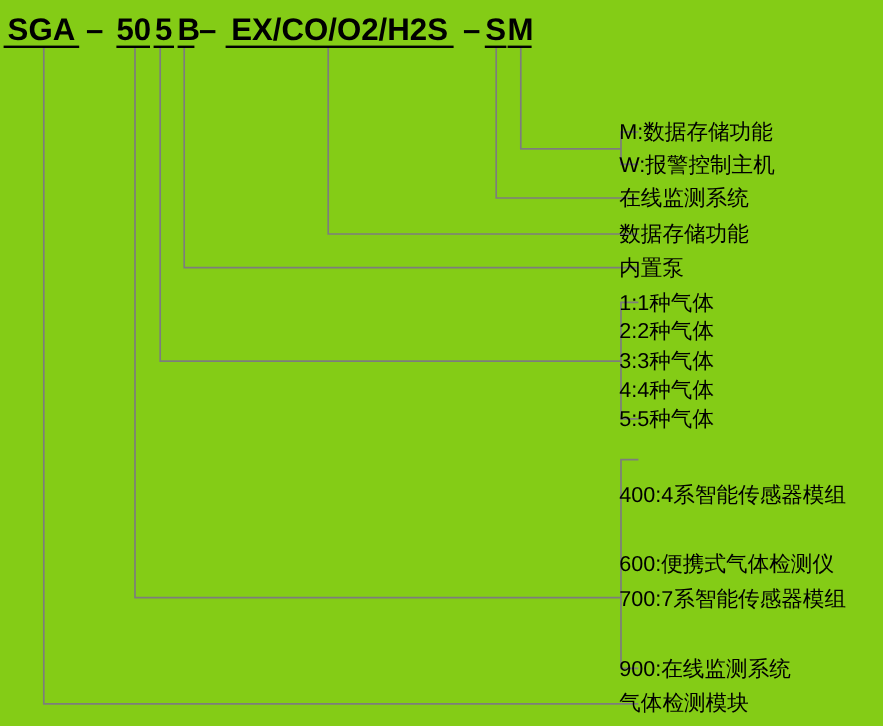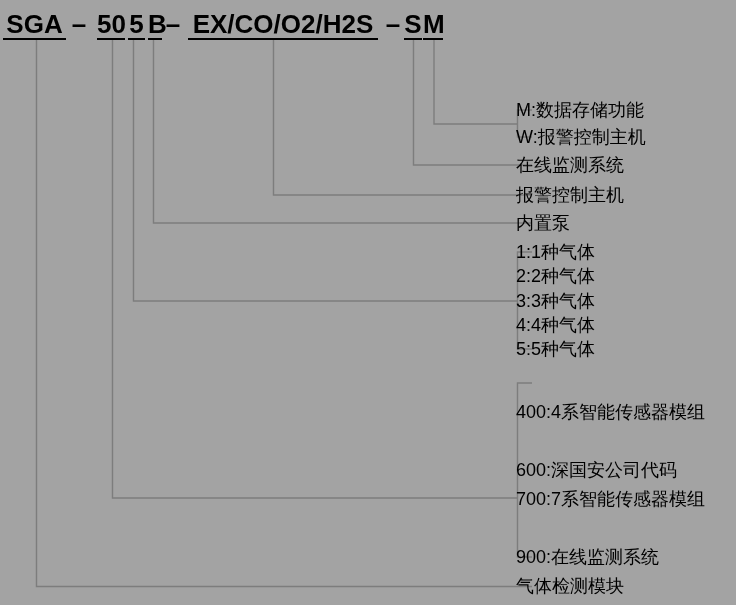--- a/index.html
+++ b/index.html
@@ -9,21 +9,21 @@
   }
   html, body {
     margin: 0;
     padding: 0;
     background: #ffffff;
   }
   .stage {
     position: relative;
     width: 736px;
     height: 605px;
-    background: #a3a3a3;
+    background: #84cc16;
     overflow: hidden;
     font-family: "Liberation Sans", sans-serif;
   }
   svg.lines {
     position: absolute;
     left: 0;
     top: 0;
     width: 736px;
     height: 605px;
   }
@@ -85,29 +85,29 @@
     <span class="seg" style="left:164px;width:18px">–</span>
     <span class="seg u" style="left:188px;width:190px">EX/CO/O2/H2S</span>
     <span class="seg" style="left:384px;width:18px">–</span>
     <span class="seg u" style="left:404px;width:18px">S</span>
     <span class="seg u" style="left:423px;width:20px">M</span>
   </div>
 
   <div class="lbl" style="top:110px">M:数据存储功能</div>
   <div class="lbl" style="top:137px">W:报警控制主机</div>
   <div class="lbl" style="top:165px">在线监测系统</div>
-  <div class="lbl" style="top:195px">报警控制主机</div>
+  <div class="lbl" style="top:195px">数据存储功能</div>
   <div class="lbl" style="top:223px">内置泵</div>
 
   <div class="lbl" style="top:252px">1:1种气体</div>
   <div class="lbl" style="top:276px">2:2种气体</div>
   <div class="lbl" style="top:301px">3:3种气体</div>
   <div class="lbl" style="top:325px">4:4种气体</div>
   <div class="lbl" style="top:349px">5:5种气体</div>
 
   <div class="lbl" style="top:412px">400:4系智能传感器模组</div>
-  <div class="lbl" style="top:470px">600:深国安公司代码</div>
+  <div class="lbl" style="top:470px">600:便携式气体检测仪</div>
   <div class="lbl" style="top:499px">700:7系智能传感器模组</div>
   <div class="lbl" style="top:557px">900:在线监测系统</div>
 
   <div class="lbl" style="top:586px">气体检测模块</div>
 
 </div>
 
 </body></html>

